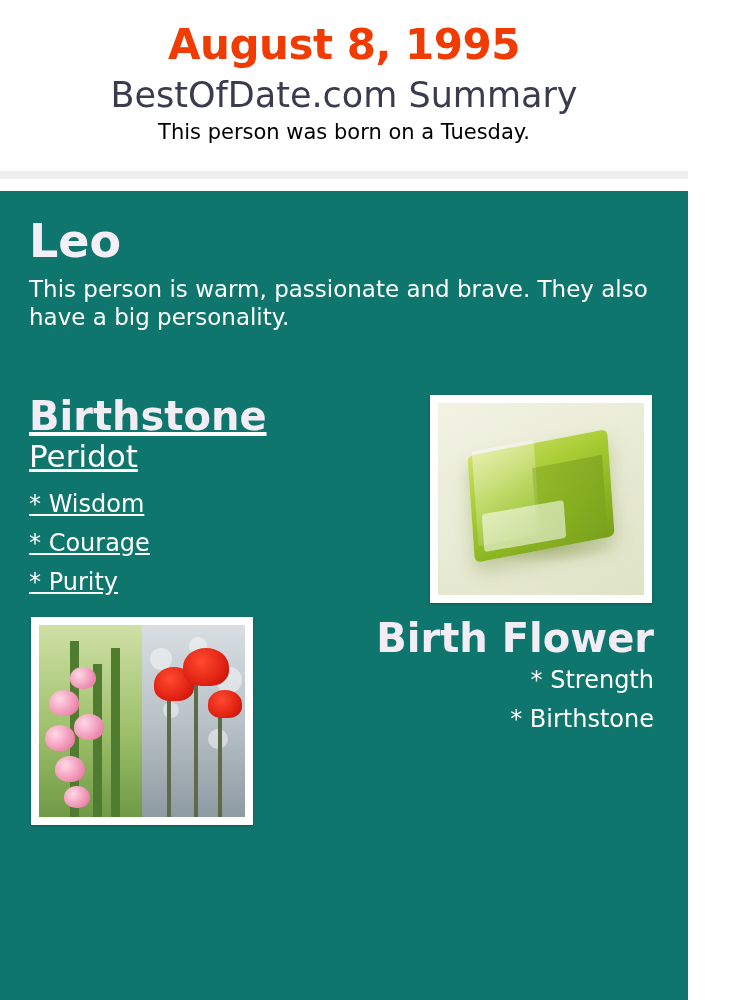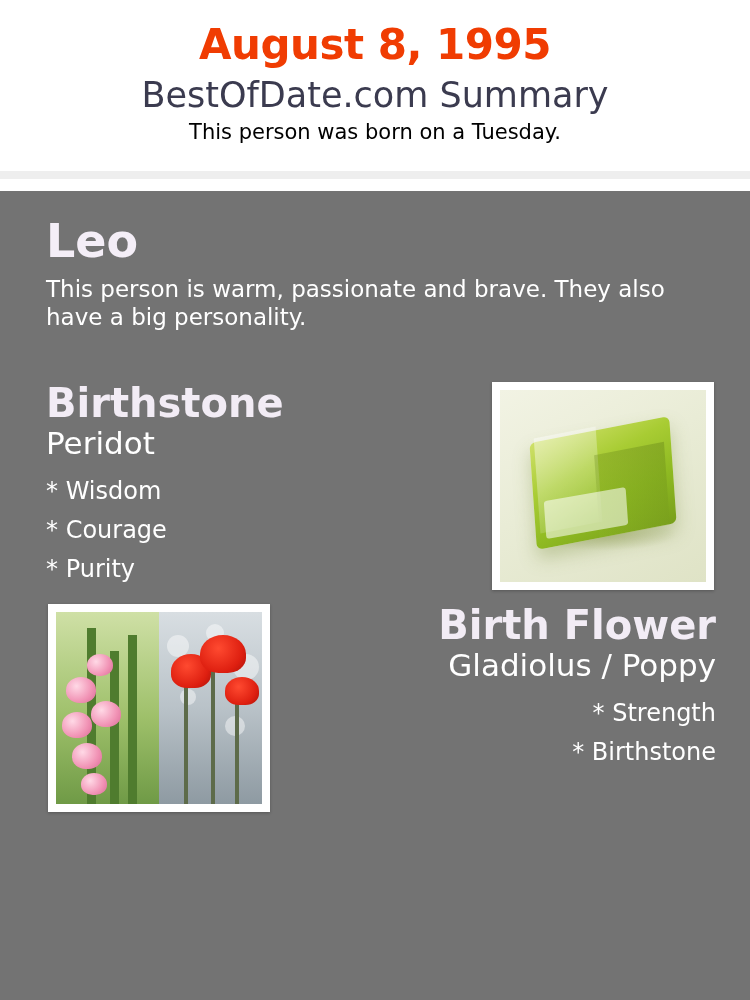--- a/index.html
+++ b/index.html
@@ -7,21 +7,21 @@
     padding: 0;
   }
   body {
     width: 750px;
     height: 1000px;
     background: #ffffff;
     font-family: "DejaVu Sans", "Liberation Sans", sans-serif;
     overflow: hidden;
   }
   .page {
-    width: 750px;
+    width: 688px;
     height: 1000px;
     position: relative;
     display: flex;
     flex-direction: column;
     gap: 12px;
   }
 
   
   .header {
     background: #ffffff;
@@ -52,23 +52,23 @@
 
   .divider {
     height: 8px;
     background: #eeeeee;
     width: 100%;
   }
 
   
   .body {
     flex: 1;
-    background: #737373;
+    background: #0f766e;
     color: #ffffff;
-    padding: 26px 34px 20px 46px;
+    padding: 26px 34px 20px 29px;
     box-sizing: border-box;
     position: relative;
   }
 
   .sign-name {
     font-size: 46px;
     font-weight: bold;
     line-height: 1.05;
     margin: 0 0 10px 0;
     color: #f4eef7;
@@ -76,24 +76,25 @@
   .sign-desc {
     font-size: 23px;
     line-height: 1.22;
     margin: 0;
     color: #ffffff;
     max-width: 650px;
   }
 
   
   .stone-section {
-    margin-top: 51px;
+    margin-top: 64px;
     display: flex;
     align-items: flex-start;
     justify-content: space-between;
+    text-decoration: underline;
   }
   .stone-text {
     flex: 1;
     min-width: 0;
   }
   .section-title {
     font-size: 40px;
     font-weight: bold;
     line-height: 1.05;
     margin: 0 0 2px 0;
@@ -339,21 +340,20 @@
             <div class="stem r2"></div>
             <div class="stem r3"></div>
             <div class="poppy p1"></div>
             <div class="poppy p2"></div>
             <div class="poppy p3"></div>
           </div>
         </div>
       </div>
       <div class="flower-text">
         <div class="section-title">Birth Flower</div>
-        <div class="section-subtitle">Gladiolus / Poppy</div>
         <ul class="trait-list">
           <li>* Strength</li>
           <li>* Birthstone</li>
         </ul>
       </div>
     </div>
 
   </div>
 </div>
 

